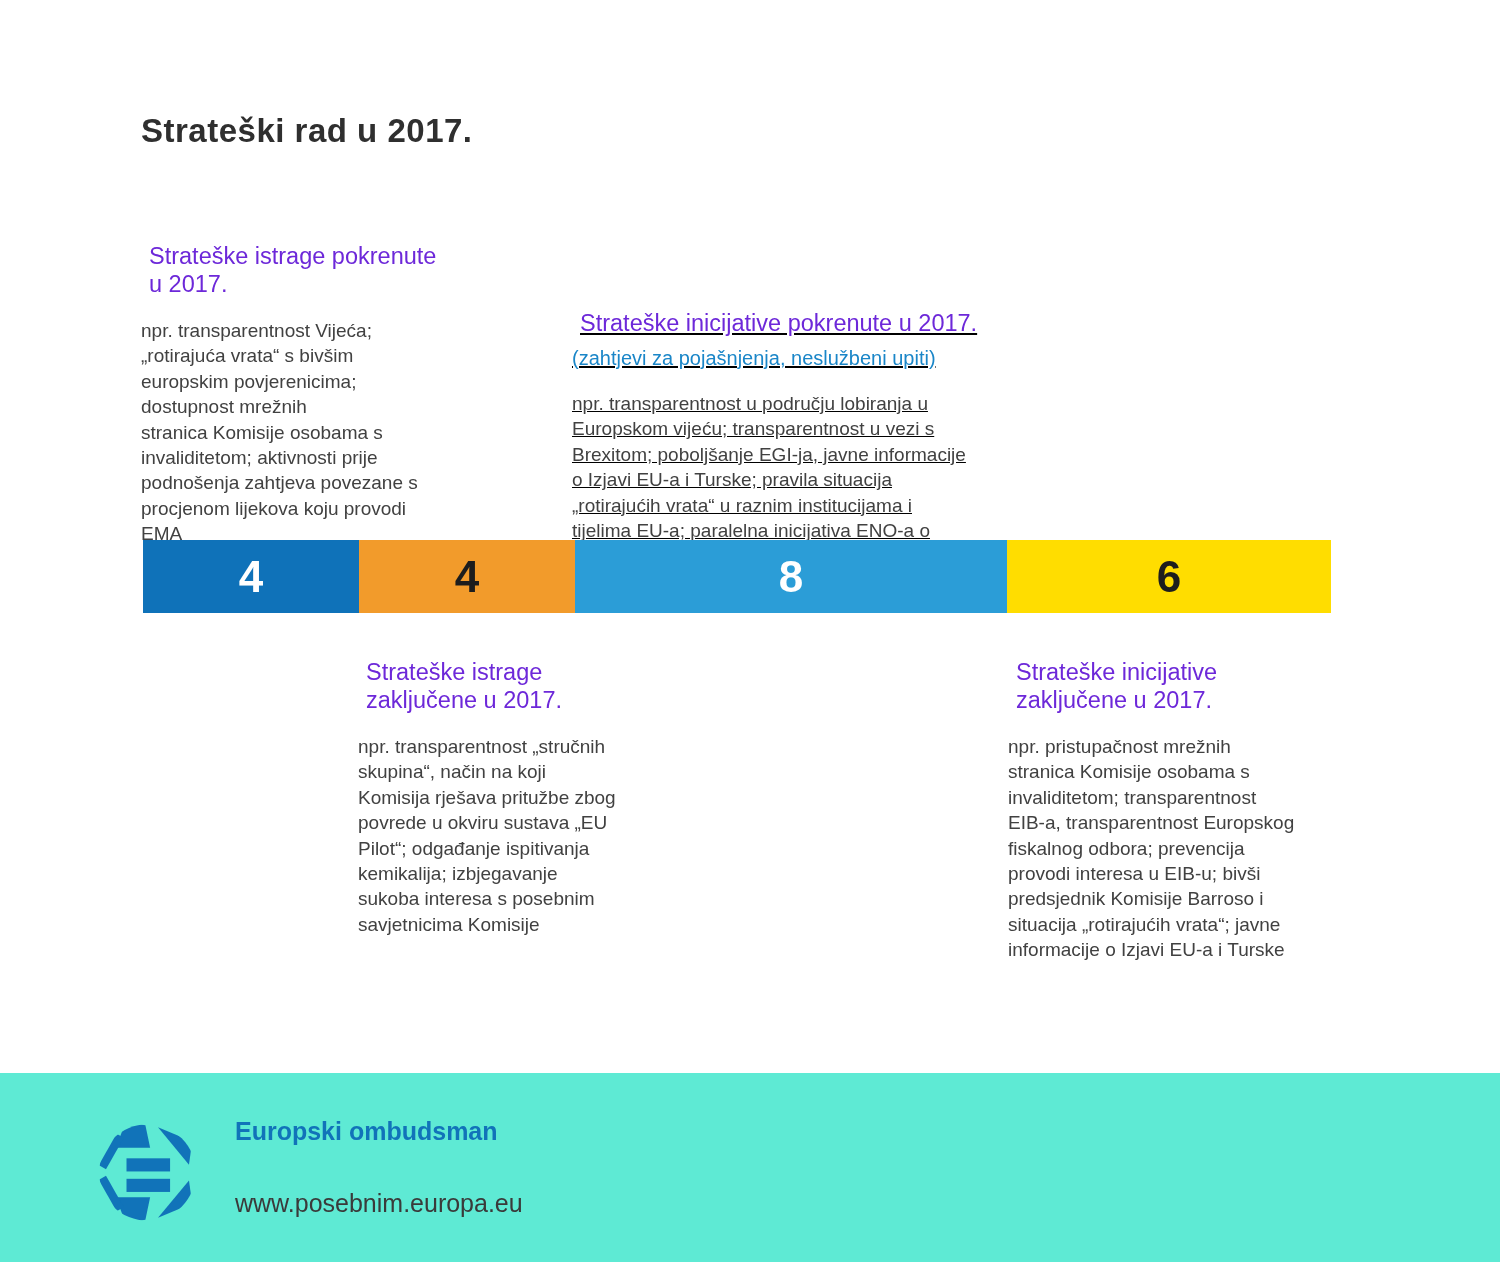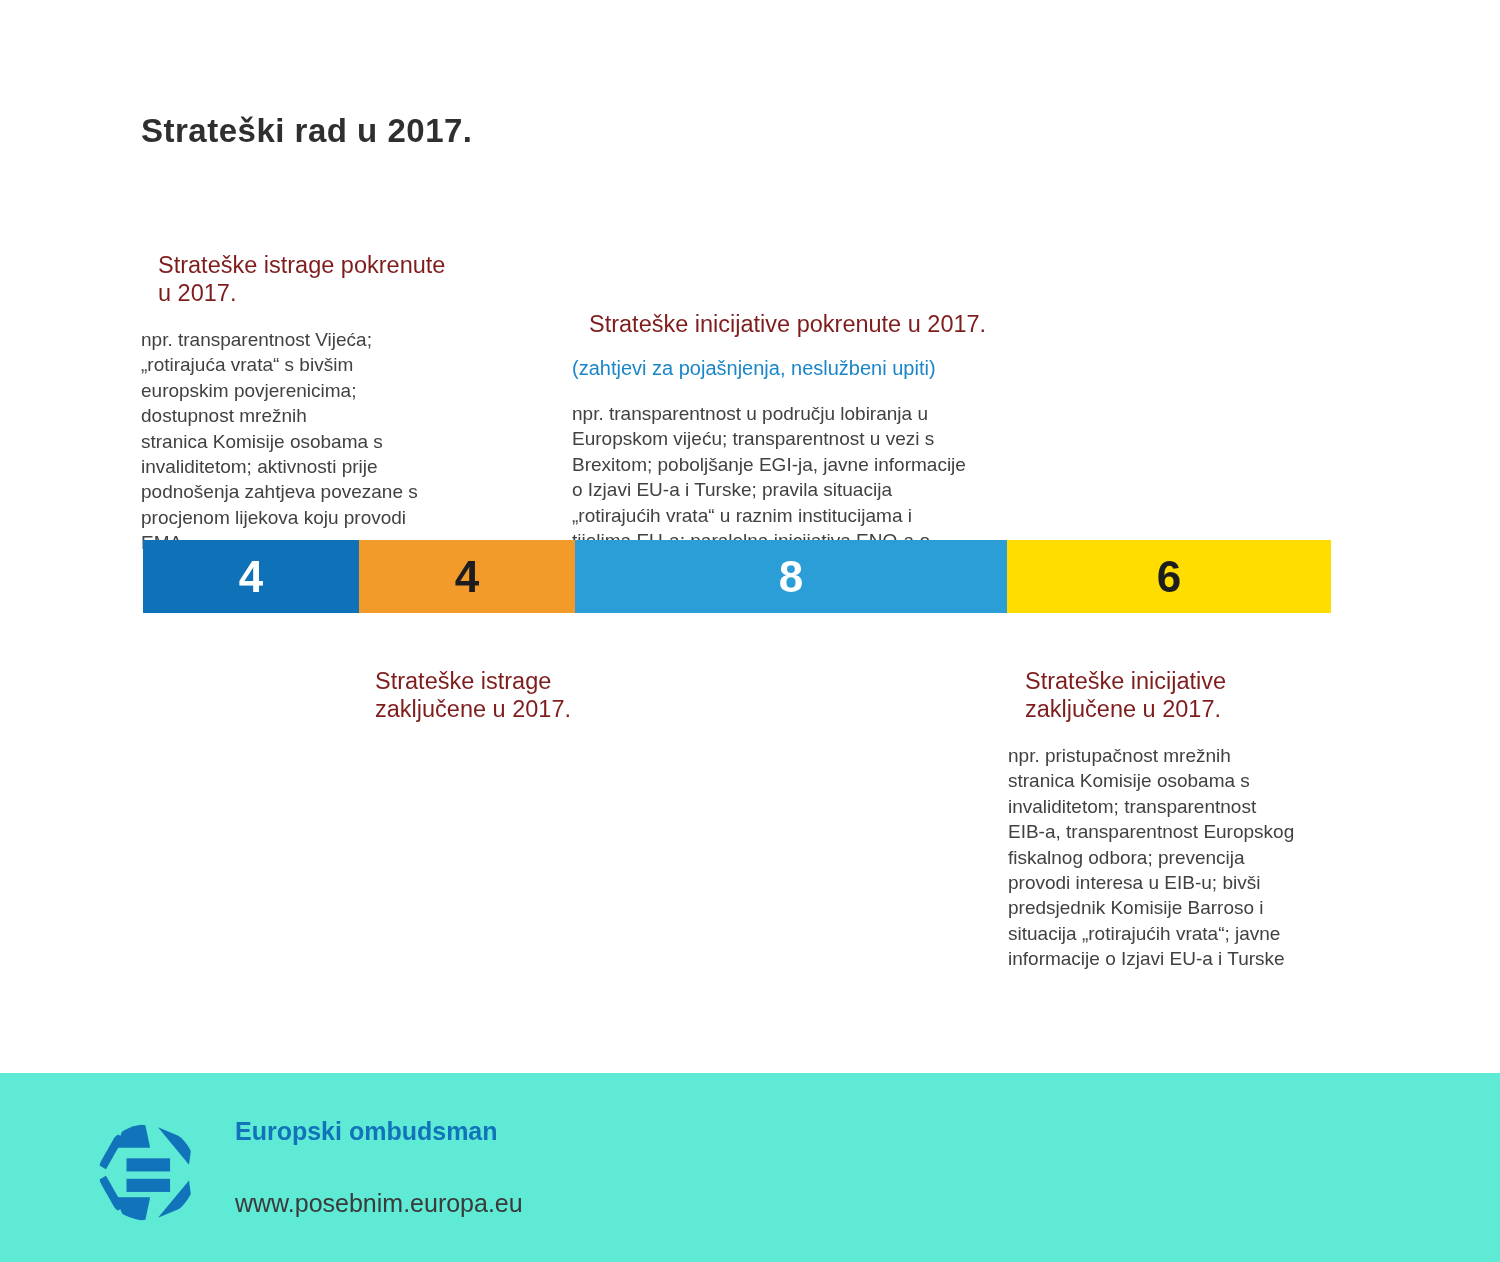--- a/index.html
+++ b/index.html
@@ -9,33 +9,33 @@
     background:#ffffff;
     font-family:"Liberation Sans", sans-serif;
     overflow:hidden;
   }
   .page-title{
     position:absolute;left:141px;top:112px;
     font-size:33px;font-weight:700;color:#2f2f2f;letter-spacing:0.5px;
   }
   .block{position:absolute;}
   .block h2{
-    margin:17px;font-size:23.5px;font-weight:400;line-height:28px;
-    color:#7f1d1d;white-space:pre-line;
+    margin:8px;font-size:23.5px;font-weight:400;line-height:28px;
+    color:#6d28d9;white-space:pre-line;
   }
   .block .subtitle{
     margin:0;font-size:20px;font-weight:400;line-height:26px;
     color:#1a86c8;
   }
   .block .body{
     margin-top:20px;font-size:19px;line-height:25.4px;
     color:#414141;white-space:pre-line;
   }
   .b-inv-open{left:141px;top:234px;width:340px;}
-  .b-ini-open{left:572px;top:293px;width:460px;}
+  .b-ini-open{left:572px;top:301px;width:460px;text-decoration:underline;}
   .b-inv-closed{left:358px;top:650px;width:310px;}
   .b-ini-closed{left:1008px;top:650px;width:330px;}
 
   .stacked-bar{
     position:absolute;left:143px;top:540px;width:1188px;height:73px;
     display:flex;flex-direction:row;
   }
   .bar-seg{
     flex-basis:0;
     display:flex;align-items:center;justify-content:center;
@@ -93,20 +93,28 @@
   <div class="stacked-bar">
       <div class="bar-seg" style="flex-grow: 4; background: rgb(15, 114, 185); color: rgb(255, 255, 255);">4</div>
       <div class="bar-seg" style="flex-grow: 4; background: rgb(242, 155, 43); color: rgb(29, 29, 29);">4</div>
       <div class="bar-seg" style="flex-grow: 8; background: rgb(43, 157, 215); color: rgb(255, 255, 255);">8</div>
       <div class="bar-seg" style="flex-grow: 6; background: rgb(255, 221, 0); color: rgb(29, 29, 29);">6</div>
     </div>
 
   <div class="block b-inv-closed">
     <h2>Strateške istrage
 zaključene u 2017.</h2>
+    <div class="body">npr. transparentnost „stručnih
+skupina“, način na koji
+Komisija rješava pritužbe zbog
+povrede u okviru sustava „EU
+Pilot“; odgađanje ispitivanja
+kemikalija; izbjegavanje
+sukoba interesa s posebnim
+savjetnicima Komisije</div>
   </div>
 
   <div class="block b-ini-closed">
     <h2>Strateške inicijative
 zaključene u 2017.</h2>
     <div class="body">npr. pristupačnost mrežnih
 stranica Komisije osobama s
 invaliditetom; transparentnost
 EIB-a, transparentnost Europskog
 fiskalnog odbora; prevencija

